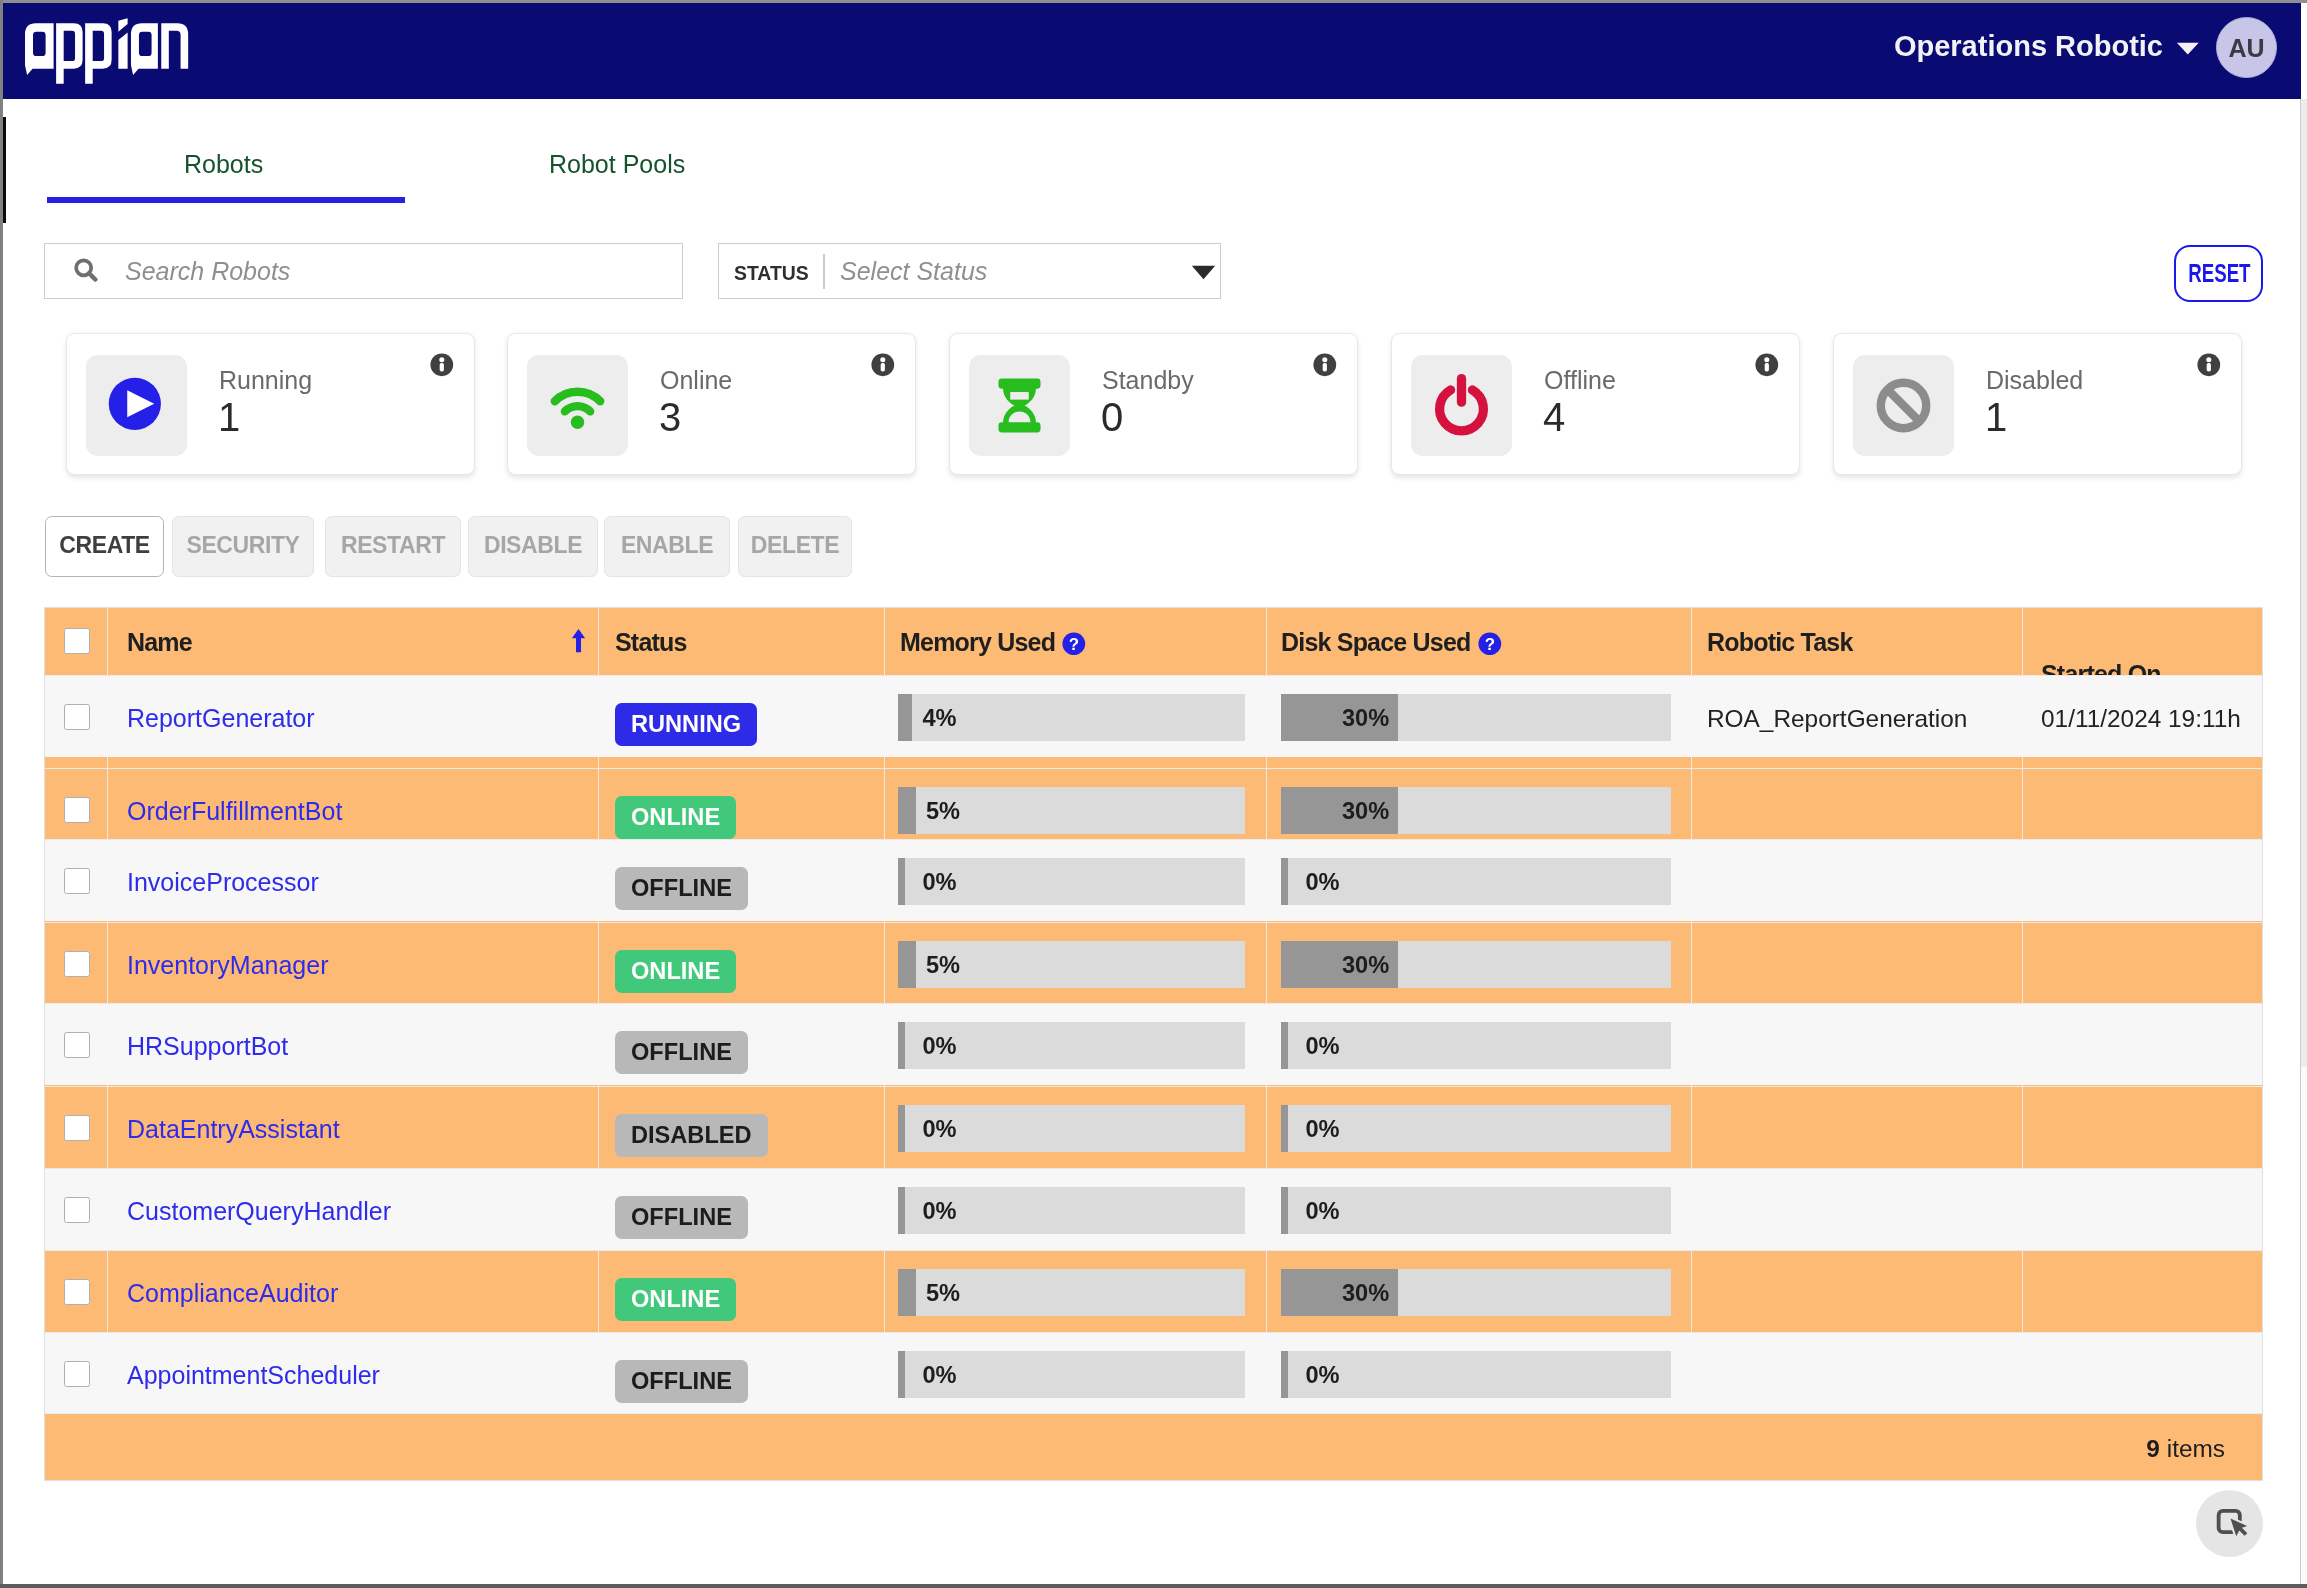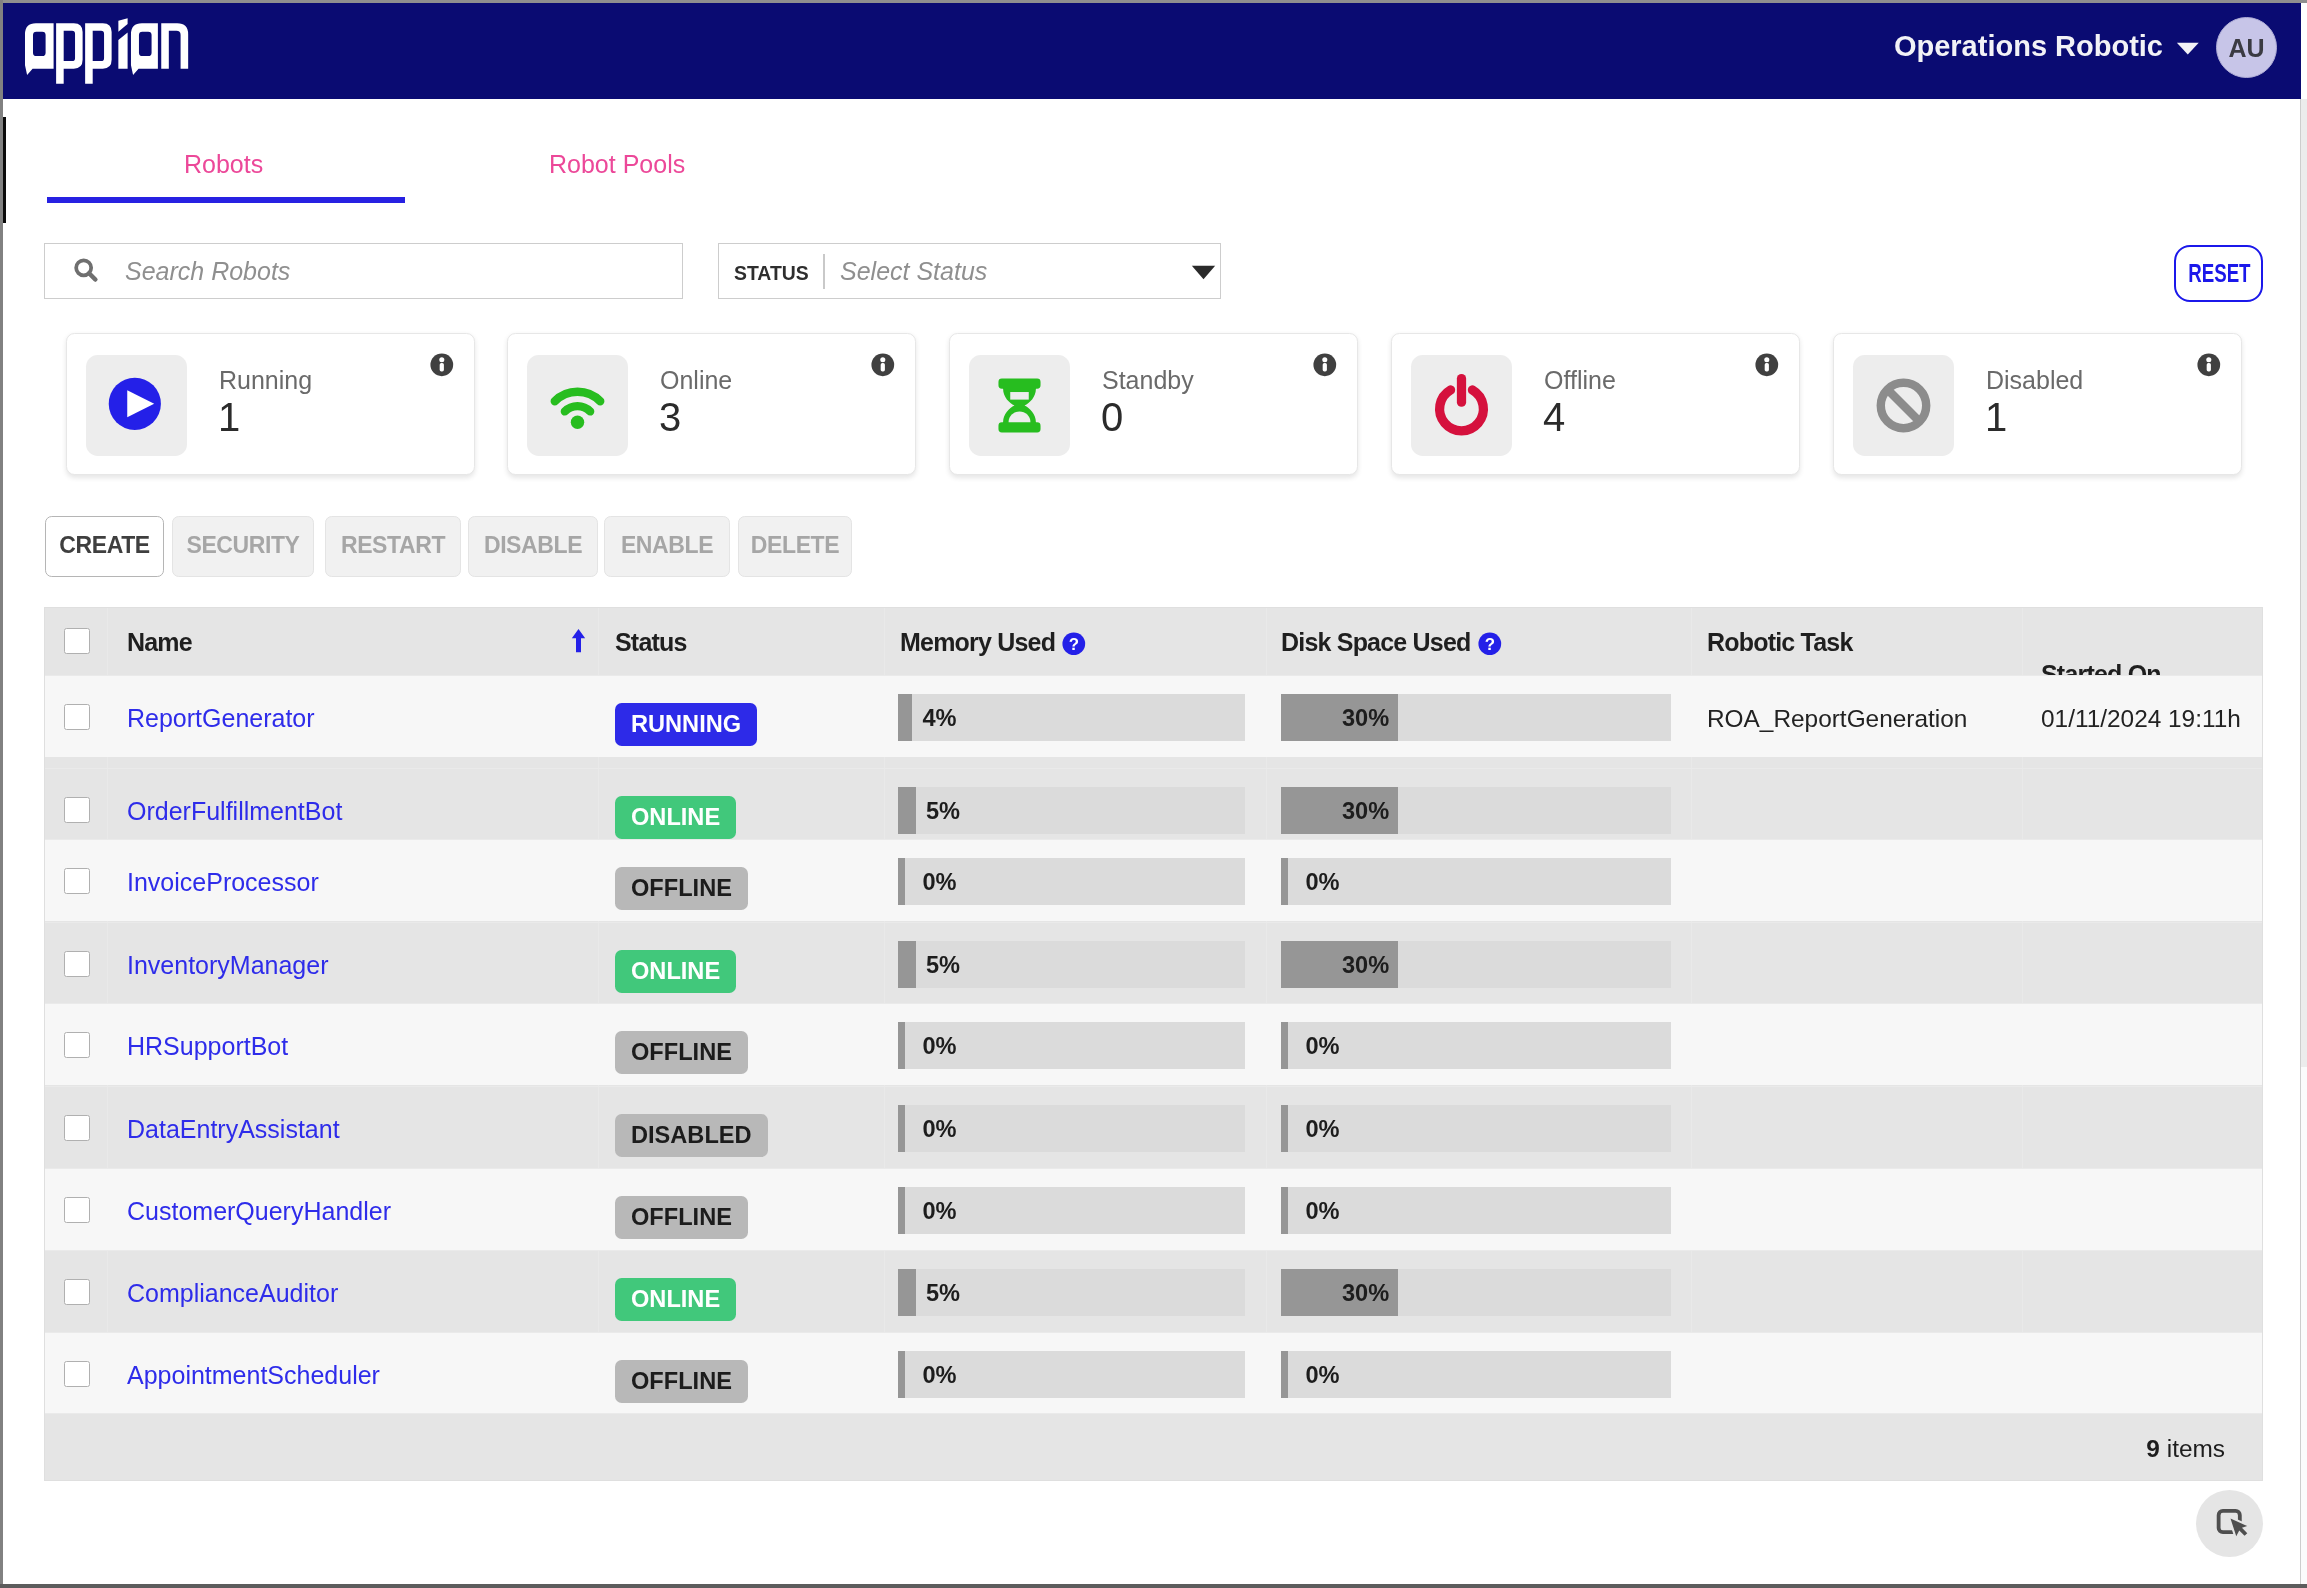--- a/index.html
+++ b/index.html
@@ -10,39 +10,39 @@
   
   #hdr { left:2.5px; top:3.4px; width:2298px; height:96px; background:#0a0b72; }
   
   #f-top { left:0; top:0; width:2307px; height:3.4px; background:#8f8f8f; }
   #f-left { left:0; top:0; width:2.5px; height:1589px; background:#818181; }
   #f-bottom { left:0; top:1584px; width:2307px; height:4.2px; background:#5c5c5c; }
   #f-right { left:2300px; top:99px; width:6.7px; height:1485px; background:#fbfbfb; border-left:0.8px solid #cdcdcd; }
   #f-right-thumb { left:2301px; top:99px; width:5.9px; height:968px; background:#ececec; }
   #ltick { left:2.5px; top:117px; width:3.4px; height:106px; background:#0a0a0a; }
   
-  .tabtxt { font-size:25px; color:#ec4899; }
+  .tabtxt { font-size:25px; color:#14532d; }
   #tab-underline { left:47px; top:197px; width:358px; height:5.9px; background:#2721e2; }
   
   .inputbox { border:1.7px solid #cdcdcd; background:#fff; }
   #searchbox { left:44px; top:243px; width:639px; height:56px; }
   #statusbox { left:718px; top:243px; width:503px; height:56px; }
   .ph { font-style:italic; color:#8f8f8f; font-size:25px; }
   #resetbtn { left:2174px; top:245px; width:89px; height:57px; border:2.5px solid #1b18ea; border-radius:16px; color:#1b18ea; font-size:26px; font-weight:bold; text-align:center; line-height:52px; }
   
   .card { top:333px; width:409px; height:142px; background:#fff; border:0.8px solid #e7e7e7; border-radius:8.4px; box-shadow:0 2.5px 5px rgba(0,0,0,0.10); }
   .tile { position:absolute; left:18.5px; top:21px; width:101px; height:101px; background:#ededed; border-radius:11.8px; }
   .clabel { position:absolute; left:152px; top:32px; font-size:25px; color:#6a6a6a; }
   .cnum { position:absolute; left:151px; top:61px; font-size:40px; color:#2b2b2b; }
   
   .abtn { top:516px; height:61px; border-radius:6.7px; font-weight:bold; font-size:23px; letter-spacing:-0.4px; text-align:center; }
   .abtn.en { background:#fff; border:1.7px solid #b5b5b5; color:#3f3f3f; }
   .abtn.dis { background:#f1f1f1; border:1.7px solid #e4e4e4; color:#a6a6a6; }
   
-  #tbl { left:44px; top:607px; width:2219px; height:874px; border:0.8px solid #dfdfdf; background:#e5e5e5; }
+  #tbl { left:44px; top:607px; width:2219px; height:874px; border:0.8px solid #dfdfdf; background:#fdba74; }
   .vline { position:absolute; top:0; width:0.8px; background:#e9e9e9; }
   .hcell { position:absolute; font-weight:bold; font-size:25px; color:#1f1f1f; top:20px; letter-spacing:-0.8px; }
   .trow { position:absolute; left:0; width:2217px; border-top:0.8px solid #eaeaea; }
   .stripe { background:#f7f7f7; }
   .cbx { position:absolute; left:19.4px; width:26px; height:26px; border:1.7px solid #b0b0b0; border-radius:2.5px; background:#fff; }
   .link { position:absolute; left:82px; font-size:25px; color:#2e2cea; }
   .badge { position:absolute; left:570px; height:43px; border-radius:6.7px; font-weight:bold; font-size:23.6px; line-height:43px; padding:0 16px; }
   .b-run { background:#2d2ae8; color:#fff; }
   .b-on { background:#41c87b; color:#fff; }
   .b-off { background:#b8b8b8; color:#1c1c1c; }

